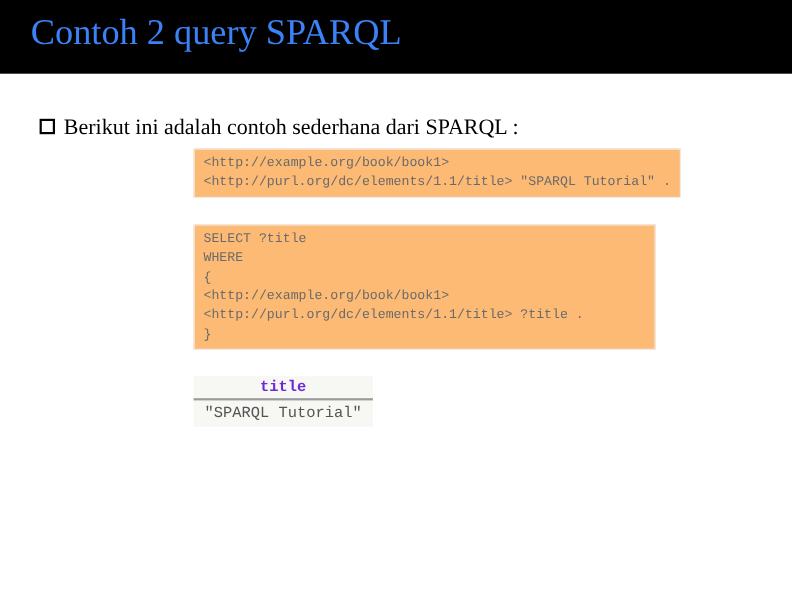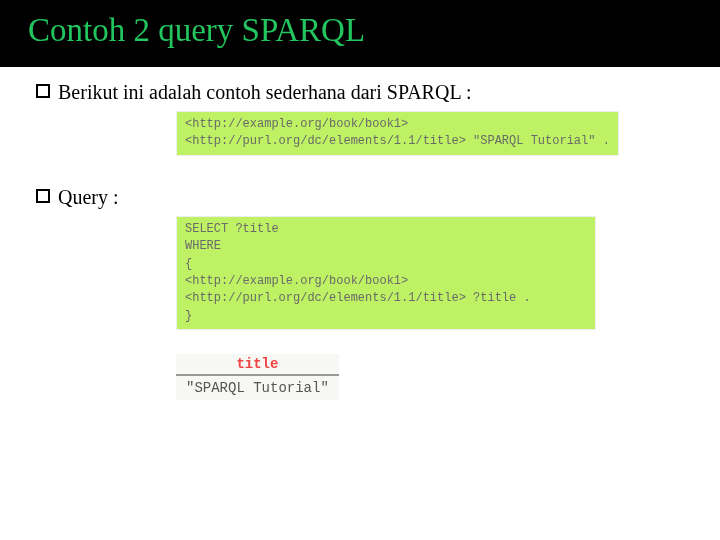--- a/index.html
+++ b/index.html
@@ -5,27 +5,27 @@
   * { margin: 0; padding: 0; box-sizing: border-box; }
   body {
     width: 720px;
     height: 540px;
     background: #fff;
     font-family: Georgia, 'Times New Roman', serif;
     overflow: hidden;
   }
   .title-bar {
     background: #000;
-    color: #22c55e;
+    color: #3b82f6;
     padding: 12px 28px 18px 28px;
     font-size: 33px;
     font-weight: normal;
   }
   .content {
-    padding: 12px 36px 0 36px;
+    padding: 36px 36px 0 36px;
     color: #000;
     font-size: 20px;
   }
   .bullet-line {
     display: flex;
     align-items: flex-start;
     margin-bottom: 6px;
   }
   .bullet-marker {
     display: inline-block;
@@ -39,21 +39,21 @@
   }
   .bullet-text {
     line-height: 1.3;
   }
   .code-wrap {
     margin-left: 140px;
     margin-top: 4px;
     margin-bottom: 24px;
   }
   .code-block {
-    background: #bef264;
+    background: #fdba74;
     font-family: 'Courier New', monospace;
     font-size: 12px;
     color: #6a6a6a;
     padding: 4px 8px;
     line-height: 1.45;
     display: inline-block;
     min-width: 420px;
     white-space: pre;
     border: 1px solid #eee;
   }
@@ -68,21 +68,21 @@
     color: #555;
   }
   .result-table {
     border-collapse: collapse;
   }
   .result-table th {
     font-weight: bold;
     text-align: center;
     padding: 2px 28px 2px 28px;
     border-bottom: 2px solid #999;
-    color: #ef4444;
+    color: #6d28d9;
     background: #f7f7f4;
   }
   .result-table td {
     padding: 4px 10px;
     color: #555;
     background: #f7f7f4;
   }
 </style>
 </head>
 <body>
@@ -96,24 +96,20 @@
   <div class="bullet-line">
     <span class="bullet-marker"></span>
     <span class="bullet-text">Berikut ini adalah contoh sederhana dari SPARQL :</span>
   </div>
 
   <div class="code-wrap">
     <div class="code-block">&lt;http://example.org/book/book1&gt;
 &lt;http://purl.org/dc/elements/1.1/title&gt; "SPARQL Tutorial" .</div>
   </div>
 
-  <div class="bullet-line section-gap">
-    <span class="bullet-marker"></span>
-    <span class="bullet-text">Query :</span>
-  </div>
   <div class="code-wrap">
     <div class="code-block">SELECT ?title
 WHERE
 {
 &lt;http://example.org/book/book1&gt;
 &lt;http://purl.org/dc/elements/1.1/title&gt; ?title .
 }</div>
   </div>
 
   <div class="result-block">

